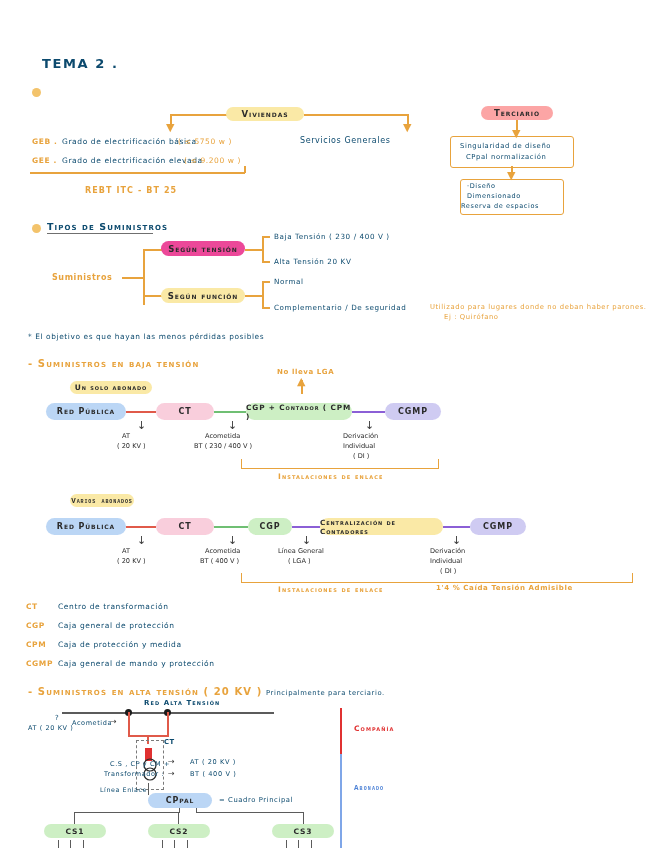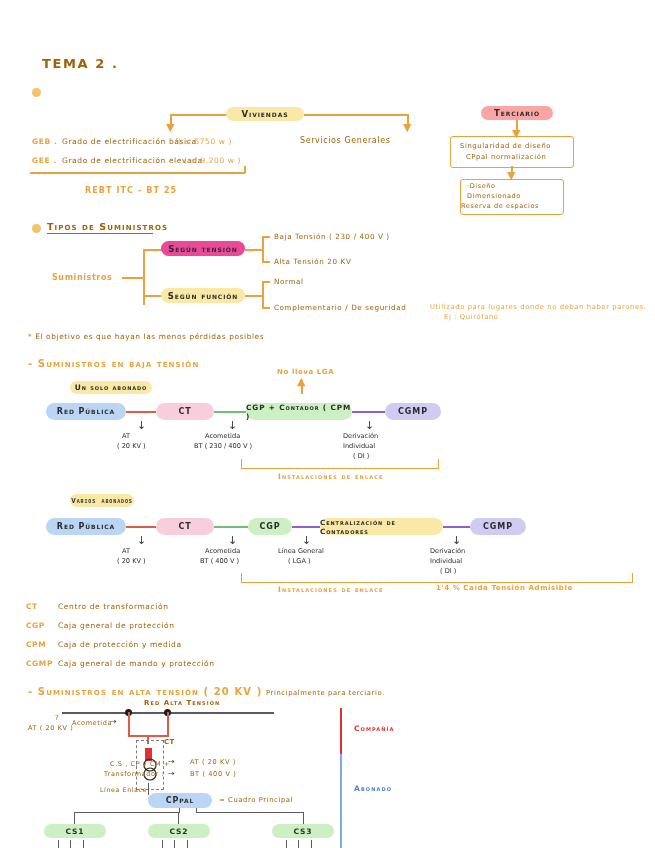--- a/index.html
+++ b/index.html
@@ -1,23 +1,23 @@
 <!DOCTYPE html>
 <html><head>
 <meta charset="utf-8">
 <style>
   html,body{margin:0;padding:0;background:#ffffff;}
   body{width:655px;height:848px;position:relative;overflow:hidden;
        font-family:"DejaVu Sans","Liberation Sans",sans-serif;color:#222;}
   .pg{position:absolute;inset:0;}
   .t{position:absolute;white-space:nowrap;letter-spacing:.6px;}
   .or{color:#E8A33D;}
-  .bk{color:#a16207;}
+  .bk{color:#0c4a6e;}
   .rd{color:#e03131;}
-  .bl{color:#4d82d6;}
+  .bl{color:#4d82d6;font-family:Liberation Mono, monospace;}
   .sc{font-variant:small-caps;font-weight:bold;letter-spacing:1.1px;}
   .ul{border-bottom:1.4px solid #6f6f6f;padding-bottom:1px;}
   .dot{position:absolute;width:9px;height:9px;border-radius:50%;
        background:#F3C36B;}
   .line{position:absolute;background:#E8A33D;}
   .hline{height:1.6px;}
   .vline{width:1.6px;}
   .gline{position:absolute;background:#5b5b5b;}
   .pill{position:absolute;border-radius:999px;display:flex;align-items:center;
         justify-content:center;font-size:8.5px;font-weight:bold;

